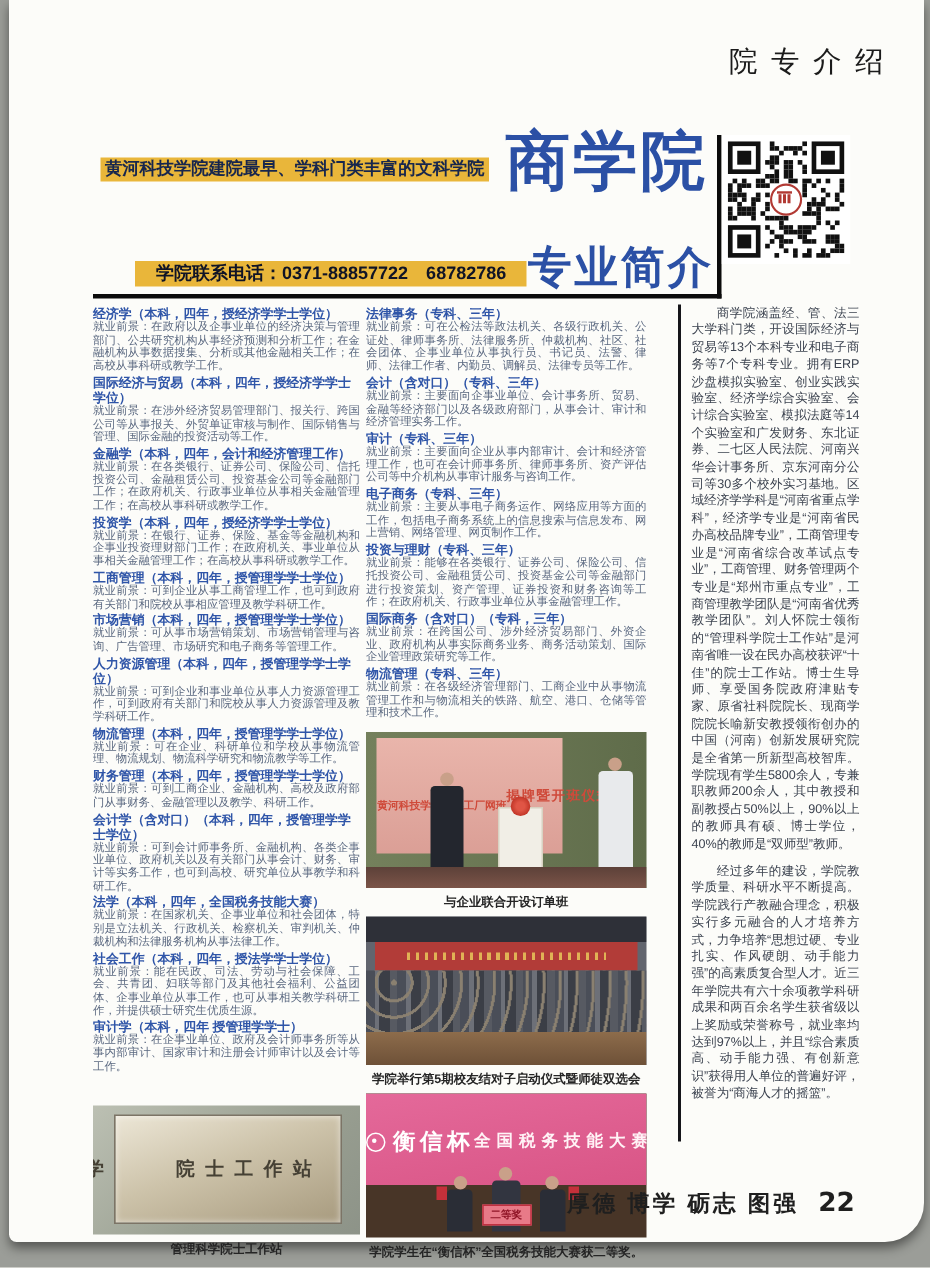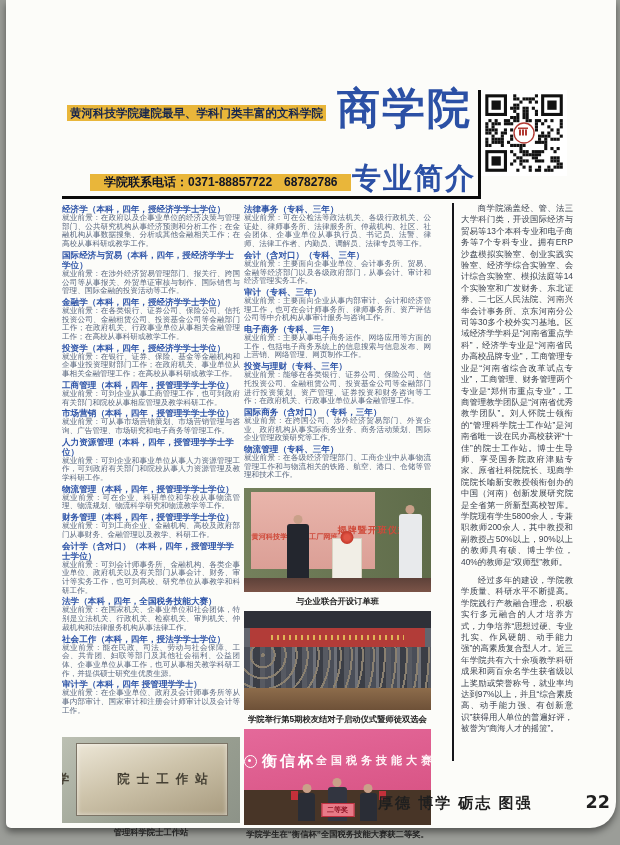--- a/index.html
+++ b/index.html
@@ -137,30 +137,30 @@
     position:absolute;left:50%;bottom:9%;transform:translateX(-50%);
     background:#e87a88;border:1px solid #c03040;color:#8f1426;
     font-size:7px;font-weight:bold;padding:1px 5px;white-space:nowrap;z-index:2;
   }
   .cert{position:absolute;width:7px;height:9px;background:#c4303a;bottom:26%;}
   .cert.c1{left:25%;} .cert.c2{left:72%;}
   
   .footer{
     position:absolute;left:372px;top:792px;display:flex;align-items:baseline;
     color:#1f1f1f;
-    gap:40px;
   }
   .motto{font-size:15px;font-weight:bold;letter-spacing:2px;white-space:nowrap;}
   .pnum{font-size:17.5px;font-weight:bold;margin-left:13px;font-family:"DejaVu Sans",sans-serif;}
 </style>
 </head>
 <body>
 
 <div class="page">
 
+  <div class="corner-label">院专介绍</div>
 
   <div class="header">
     <span class="tagline">黄河科技学院建院最早、学科门类丰富的文科学院</span>
     <span class="big-title">商学院</span>
     <span class="phone">学院联系电话：0371-88857722　68782786</span>
     <span class="sub-title">专业简介</span>
   </div>
 
   <svg class="qr" id="qr" viewBox="0 0 86 86">
       <rect x="0" y="0" width="86" height="86" fill="#ffffff"></rect>
@@ -359,21 +359,21 @@
             <h4>经济学（本科，四年，授经济学学士学位）</h4>
             <p>就业前景：在政府以及企事业单位的经济决策与管理部门、公共研究机构从事经济预测和分析工作；在金融机构从事数据搜集、分析或其他金融相关工作；在高校从事科研或教学工作。</p>
           </div>
 
           <div class="maj">
             <h4>国际经济与贸易（本科，四年，授经济学学士学位）</h4>
             <p>就业前景：在涉外经济贸易管理部门、报关行、跨国公司等从事报关、外贸单证审核与制作、国际销售与管理、国际金融的投资活动等工作。</p>
           </div>
 
           <div class="maj">
-            <h4>金融学（本科，四年，授经济学学士学位）</h4>
+            <h4>金融学（本科，四年，会计和经济管理工作）</h4>
             <p>就业前景：在各类银行、证券公司、保险公司、信托投资公司、金融租赁公司、投资基金公司等金融部门工作；在政府机关、行政事业单位从事相关金融管理工作；在高校从事科研或教学工作。</p>
           </div>
 
           <div class="maj">
             <h4>投资学（本科，四年，授经济学学士学位）</h4>
             <p>就业前景：在银行、证券、保险、基金等金融机构和企事业投资理财部门工作；在政府机关、事业单位从事相关金融管理工作；在高校从事科研或教学工作。</p>
           </div>
 
           <div class="maj">
             <h4>工商管理（本科，四年，授管理学学士学位）</h4>

